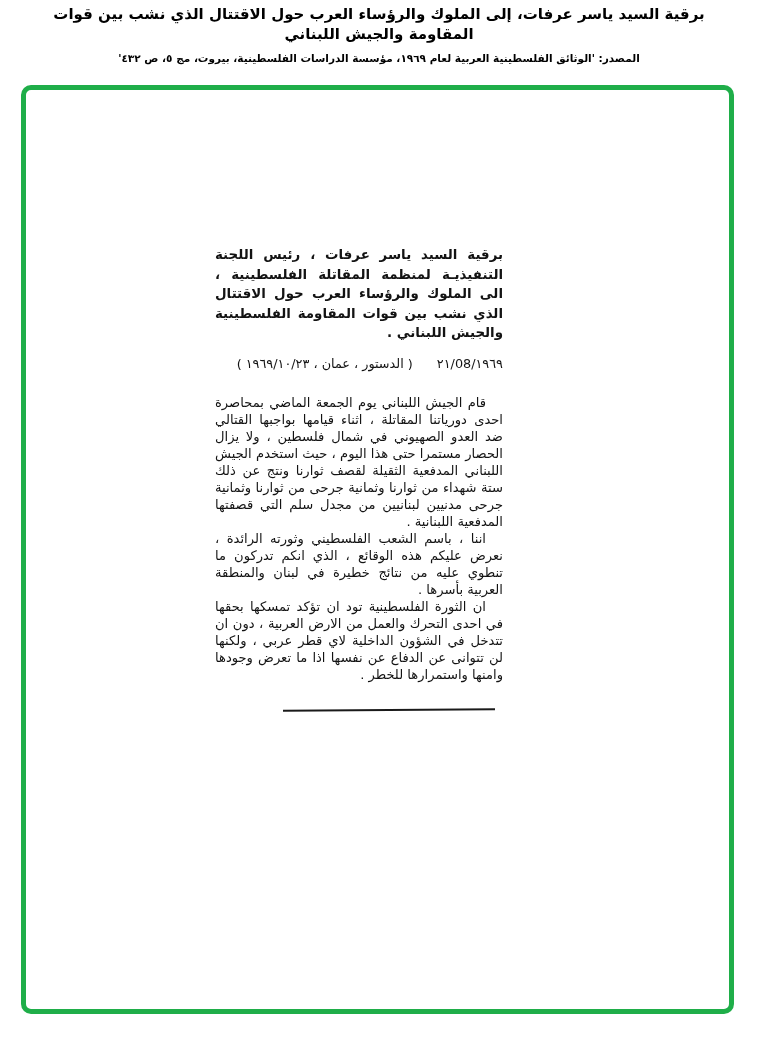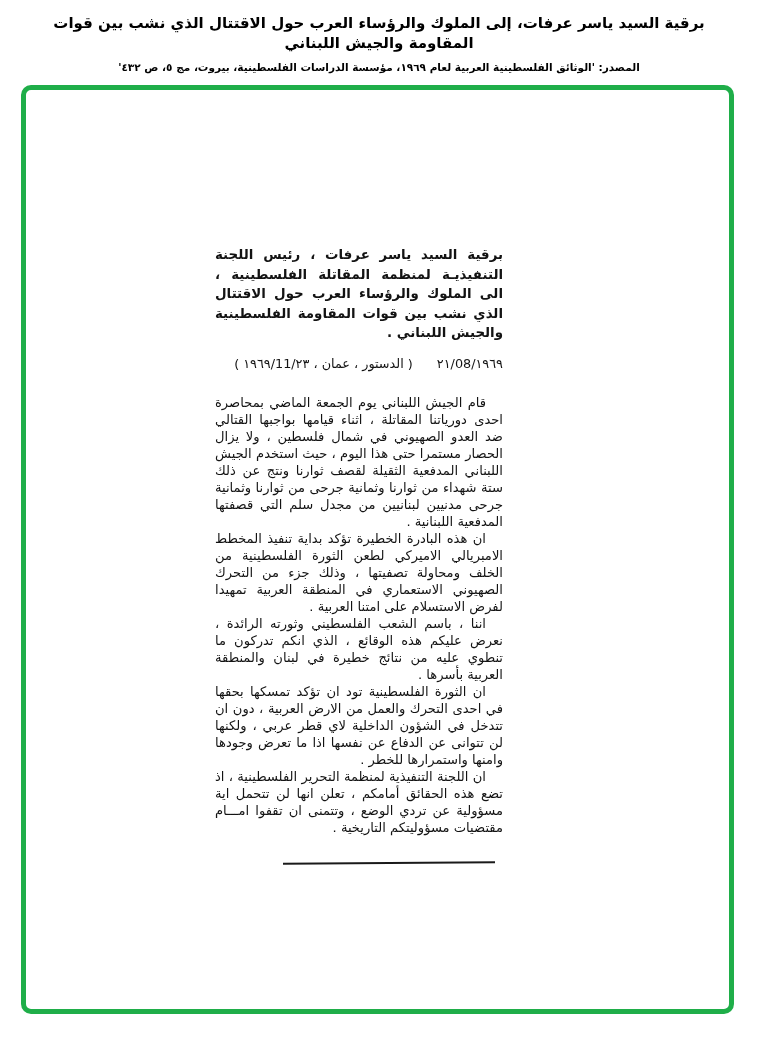--- a/index.html
+++ b/index.html
@@ -9,21 +9,21 @@
     height: 1059px;
     position: relative;
     font-family: "DejaVu Sans", sans-serif;
     color: #161616;
     overflow: hidden;
   }
 
   
   .top-header {
     position: absolute;
-    top: 13px;
+    top: 4px;
     left: 0;
     width: 758px;
     direction: rtl;
     text-align: center;
   }
   .top-title {
     font-size: 15px;
     font-weight: bold;
     line-height: 20px;
     padding: 0 26px;
@@ -100,27 +100,25 @@
   <div class="top-source">المصدر: 'الوثائق الفلسطينية العربية لعام ١٩٦٩، مؤسسة الدراسات الفلسطينية، بيروت، مج ٥، ص ٤٣٢'</div>
 </div>
 
 <div class="document-frame" style="border-color: rgb(31, 174, 73);">
   <div class="doc-column">
 
     <div class="doc-heading">برقية السيد ياسر عرفات ، رئيس اللجنة التنفيذيـة لمنظمة المقاتلة الفلسطينية ، الى الملوك والرؤساء العرب حول الاقتتال الذي نشب بين قوات المقاومة الفلسطينية والجيش اللبناني .</div>
 
     <div class="doc-date-line">
       <span>١٩٦٩/08/٢١</span>
-      <span>( الدستور ، عمان ، ١٩٦٩/11/٢٣ )</span>
+      <span>( الدستور ، عمان ، ١٩٦٩/١٠/٢٣ )</span>
     </div>
 
     <div class="doc-body">
       <p>قام الجيش اللبناني يوم الجمعة الماضي بمحاصرة احدى دورياتنا المقاتلة ، اثناء قيامها بواجبها القتالي ضد العدو الصهيوني في شمال فلسطين ، ولا يزال الحصار مستمرا حتى هذا اليوم ، حيث استخدم الجيش اللبناني المدفعية الثقيلة لقصف ثوارنا ونتج عن ذلك ستة شهداء من ثوارنا وثمانية جرحى من ثوارنا وثمانية جرحى مدنيين لبنانيين من مجدل سلم التي قصفتها المدفعية اللبنانية .</p>
-      <p>ان هذه البادرة الخطيرة تؤكد بداية تنفيذ المخطط الامبريالي الاميركي لطعن الثورة الفلسطينية من الخلف ومحاولة تصفيتها ، وذلك جزء من التحرك الصهيوني الاستعماري في المنطقة العربية تمهيدا لفرض الاستسلام على امتنا العربية .</p>
       <p>اننا ، باسم الشعب الفلسطيني وثورته الرائدة ، نعرض عليكم هذه الوقائع ، الذي انكم تدركون ما تنطوي عليه من نتائج خطيرة في لبنان والمنطقة العربية بأسرها .</p>
       <p>ان الثورة الفلسطينية تود ان تؤكد تمسكها بحقها في احدى التحرك والعمل من الارض العربية ، دون ان تتدخل في الشؤون الداخلية لاي قطر عربي ، ولكنها لن تتوانى عن الدفاع عن نفسها اذا ما تعرض وجودها وامنها واستمرارها للخطر .</p>
-      <p>ان اللجنة التنفيذية لمنظمة التحرير الفلسطينية ، اذ تضع هذه الحقائق أمامكم ، تعلن انها لن تتحمل اية مسؤولية عن تردي الوضع ، وتتمنى ان تقفوا امـــام مقتضيات مسؤوليتكم التاريخية .</p>
     </div>
 
     <div class="doc-rule"></div>
 
   </div>
 </div>
 
 </body></html>

